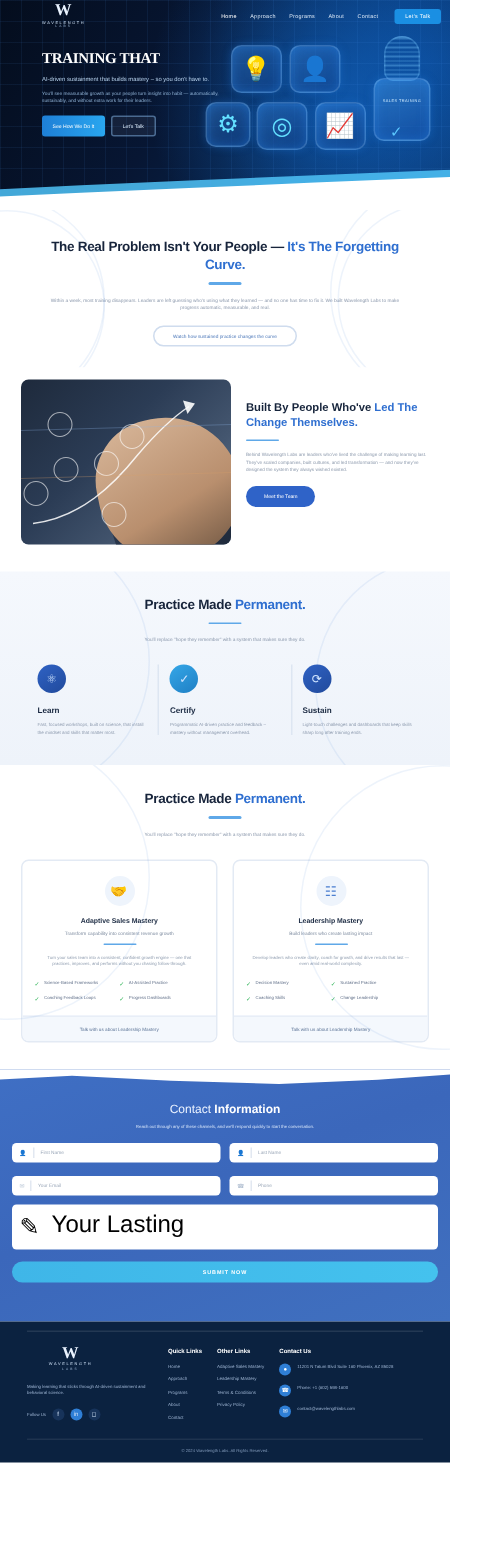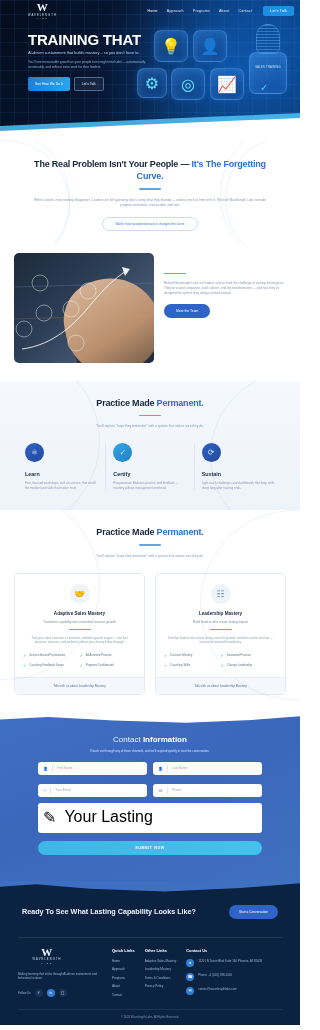--- a/index.html
+++ b/index.html
@@ -53,22 +53,22 @@
   .logo-sub{ font-size:2.2px; letter-spacing:1.4px; color:#9db8d6; margin-top:.5px;}
   .nav{ margin-left:auto; display:flex; align-items:center; gap:9px; padding-right:6px;}
   .nav a{ font-size:3.6px; color:#dbe8f7; text-decoration:none; letter-spacing:.2px;}
   .nav a.active{ color:#ffffff; }
   .nav .cta{
     background:#1a8fe3; color:#fff; font-size:3.6px;
     padding:3px 7px; border-radius:2px; margin-left:2px;
   }
   .hero-copy{ position:absolute; left:28px; top:34px; width:120px; z-index:5;}
   .hero-h1{
-    font-size:15px; line-height:11px; font-weight:bold; color:#ffffff;
-    letter-spacing:-.2px; text-transform:uppercase;
+    font-size:10px; line-height:11px; font-weight:bold; color:#ffffff;
+    letter-spacing:-.2px; text-transform:uppercase;font-family:Liberation Serif, serif;
   }
   .hero-sub{ font-size:3.9px; line-height:5.4px; color:#b9d4ef; margin-top:5px; }
   .hero-body{ font-size:3.2px; line-height:4.6px; color:#8fb2d6; margin-top:5px; }
   .hero-btns{ display:flex; gap:4px; margin-top:7px; }
   .btn-primary{
     background:linear-gradient(90deg,#1e7fd6,#29a6ef); color:#fff;
     font-size:3.4px; padding:4px 7px; border-radius:2px; border:none;
   }
   .btn-ghost{
     background:rgba(255,255,255,.06); color:#dbeaf9; font-size:3.4px;
@@ -182,21 +182,21 @@
   .feat{ width:50%; display:flex; align-items:center; gap:3px; margin-bottom:5px; }
   .feat .tick{ color:#2fb457; font-size:4px; }
   .feat span.t{ font-size:2.9px; color:#62718a; }
   .mcard-foot{
     margin:4px -8px 0; background:#f4f8fd; border-top:1px solid #e8eef7;
     padding:6px 4px; font-size:3.1px; color:#5c7497;
   }
 
   
   .sec-contact{
-    position:relative; padding:22px 38px 26px; text-align:center; overflow:hidden;
+    position:relative; padding:22px 8px 26px; text-align:center; overflow:hidden;
     background:linear-gradient(160deg,#3f6fc4 0%,#3b67bb 45%,#4070bf 100%);
   }
   .sec-contact .wavetop{
     position:absolute; top:-1px; left:0; right:0; height:14px; background:#fff;
     clip-path:polygon(0 0,100% 0,100% 32%,84% 58%,62% 78%,38% 62%,16% 38%,0 56%);
   }
   .contact-h{ font-size:8px; color:#eaf2ff; font-weight:300; position:relative;}
   .contact-h b{ font-weight:bold; color:#fff; }
   .contact-p{ font-size:2.9px; color:#d3e2f8; margin-top:5px;}
   .frow{ display:flex; gap:6px; margin-top:9px; }
@@ -329,20 +329,23 @@
         <circle cx="30" cy="60" r="8" stroke="#ffffff" stroke-width=".7" fill="none" opacity=".6"></circle>
         <circle cx="10" cy="76" r="8" stroke="#ffffff" stroke-width=".7" fill="none" opacity=".6"></circle>
         <circle cx="57" cy="56" r="8" stroke="#ffffff" stroke-width=".7" fill="none" opacity=".6"></circle>
         <circle cx="62" cy="90" r="8" stroke="#ffffff" stroke-width=".7" fill="none" opacity=".6"></circle>
         <circle cx="74" cy="38" r="8" stroke="#ffffff" stroke-width=".7" fill="none" opacity=".6"></circle>
         <line x1="0" y1="34" x2="140" y2="30" stroke="#8fb6e8" stroke-width=".4" opacity=".5"></line>
         <line x1="0" y1="66" x2="140" y2="62" stroke="#d9a06a" stroke-width=".4" opacity=".5"></line>
       </svg>
     </div>
     <div class="built-copy">
+      <div class="built-h">
+        <span>Built By People Who've </span><span class="hl">Led The Change Themselves.</span>
+      </div>
       <div class="rule" style="margin:6px 0 0;"></div>
       <p class="built-p">Behind Wavelength Labs are leaders who've lived the challenge of making learning last. They've scaled companies, built cultures, and led transformation — and now they've designed the system they always wished existed.</p>
       <button class="btn-blue">Meet the Team</button>
     </div>
   </section>
 
   <section class="sec-practice">
     <div class="swirl">
       <i style="left:-80px;top:-30px;width:180px;height:180px;"></i>
       <i style="right:-80px;top:-10px;width:170px;height:170px;"></i>
@@ -472,25 +475,20 @@
       </div>
     </div>
     <div class="ftext">
       <span class="fi">✎</span>
         <span class="sep"></span>
       <span class="ph">Your Lasting</span>
     </div>
     <button class="btn-submit">SUBMIT NOW</button>
   </section>
 
-  <section class="sec-cta">
-    <div class="wavetop2"></div>
-    <div class="cta-h">Ready To See What Lasting Capability Looks Like?</div>
-    <button class="btn-cta">Start a Conversation</button>
-  </section>
 
   <footer class="footer">
     <div class="fdiv"></div>
     <div class="fcols">
 
       <div class="fc1">
         <div class="logo-inner">
           <div class="logo-w">W</div>
           <div class="logo-name">WAVELENGTH</div>
           <div class="logo-sub">LABS</div>

